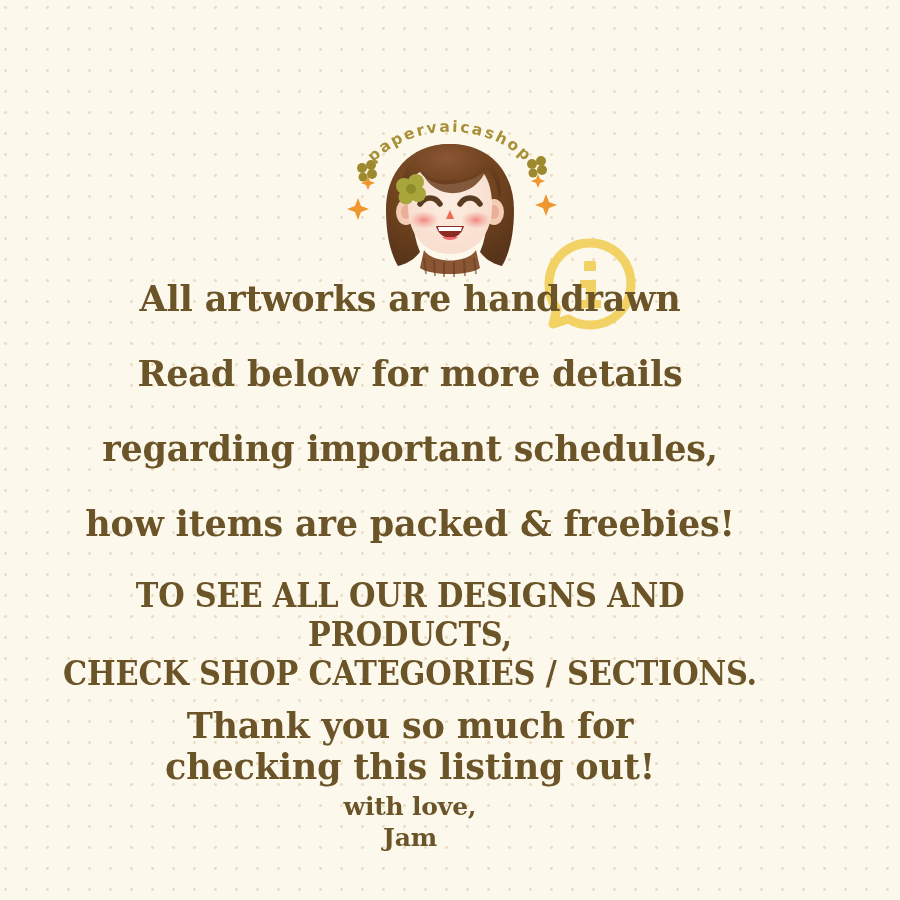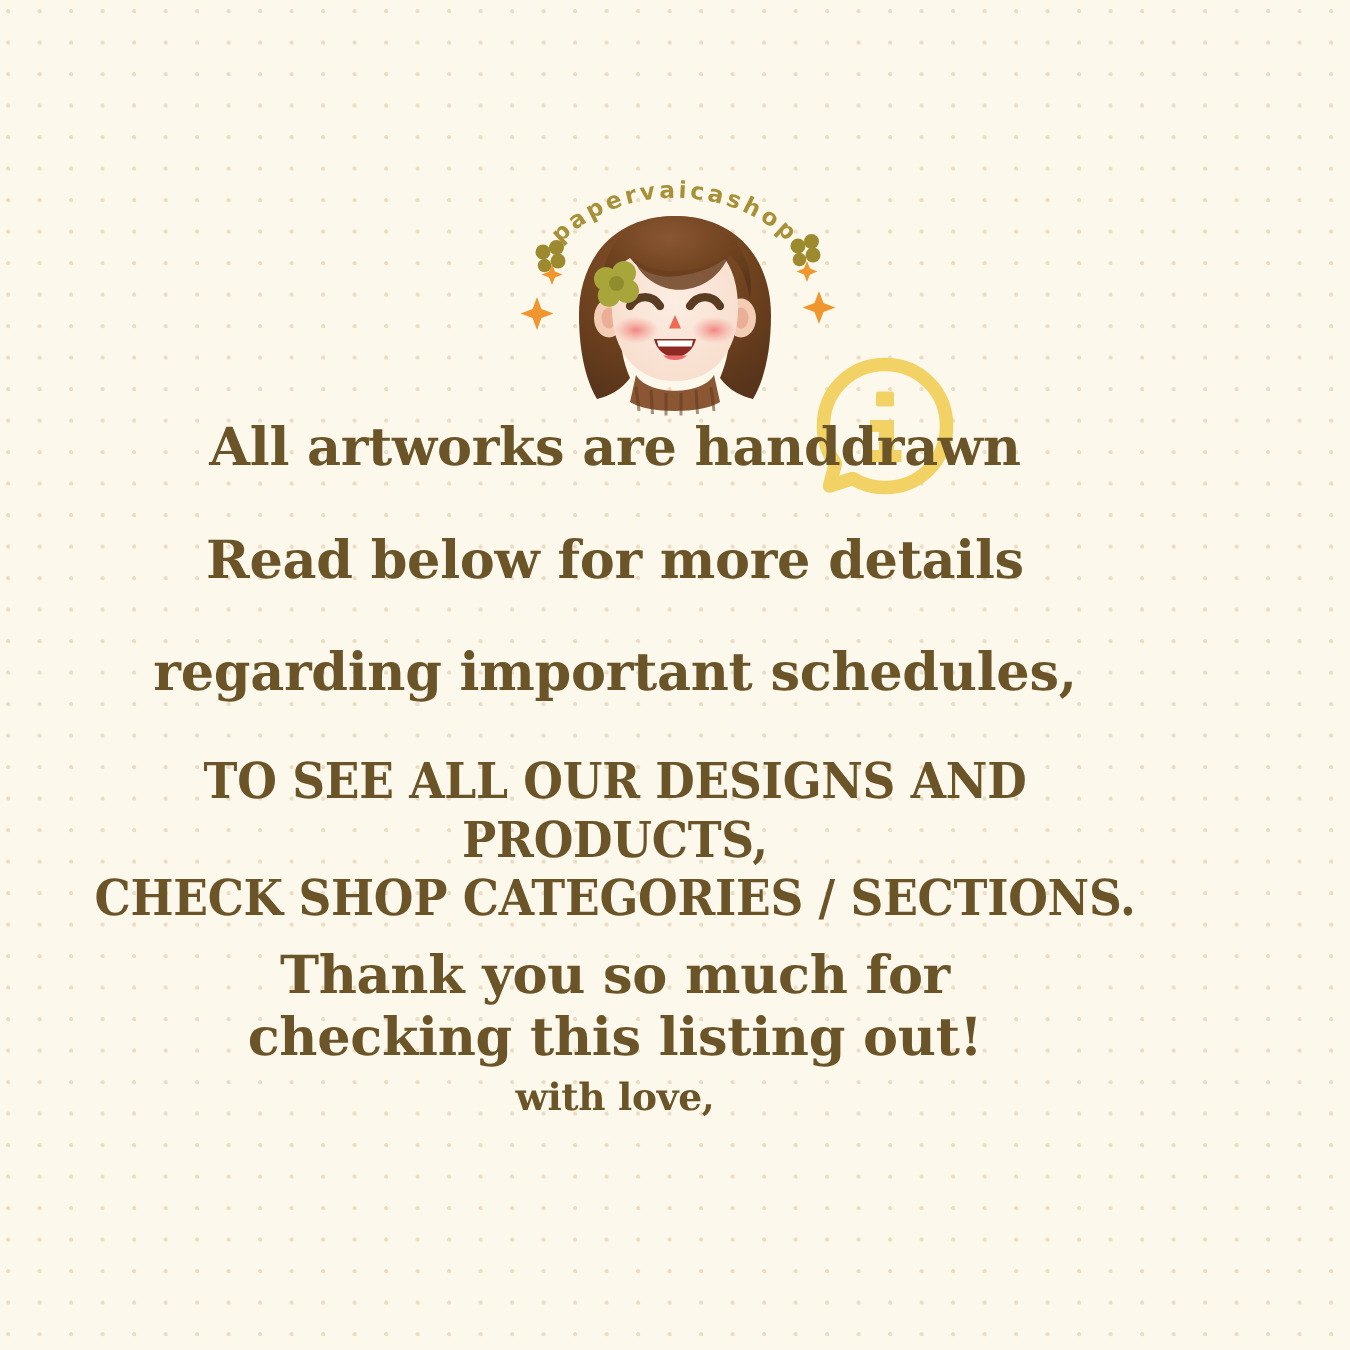--- a/index.html
+++ b/index.html
@@ -197,31 +197,33 @@
 
   <div id="copy">
 
     <div class="blk" id="b1">
       <span class="l">All artworks are handdrawn</span>
     </div>
 
     <div class="blk" id="b2">
       <span class="l">Read below for more details</span>
       <span class="l">regarding important schedules,</span>
+      <span class="l">how items are packed &amp; freebies!</span>
     </div>
 
     <div class="blk" id="b3">
       <span class="l">TO SEE ALL OUR DESIGNS AND</span>
       <span class="l">PRODUCTS,</span>
       <span class="l">CHECK SHOP CATEGORIES / SECTIONS.</span>
     </div>
 
     <div class="blk" id="b4">
       <span class="l">Thank you so much for</span>
       <span class="l">checking this listing out!</span>
     </div>
 
     <div class="blk" id="b5">
       <span class="l">with love,</span>
+      <span class="l">Jam</span>
     </div>
 
   </div>
 </div>
 
 </body></html>

